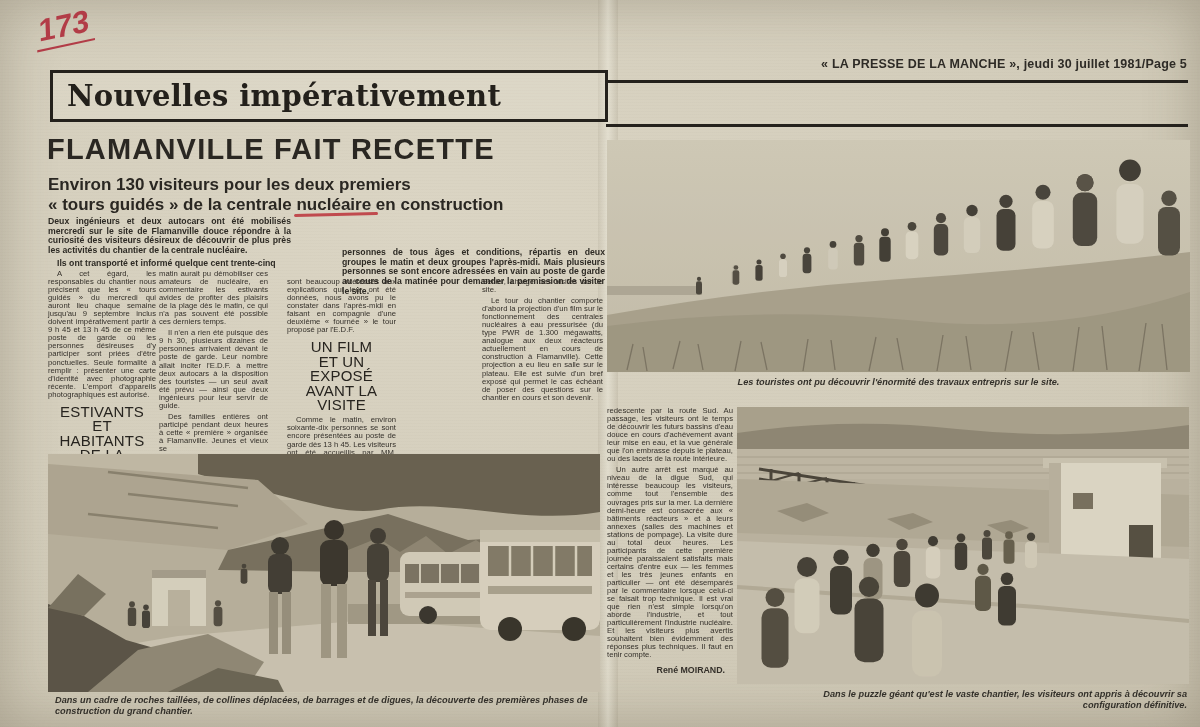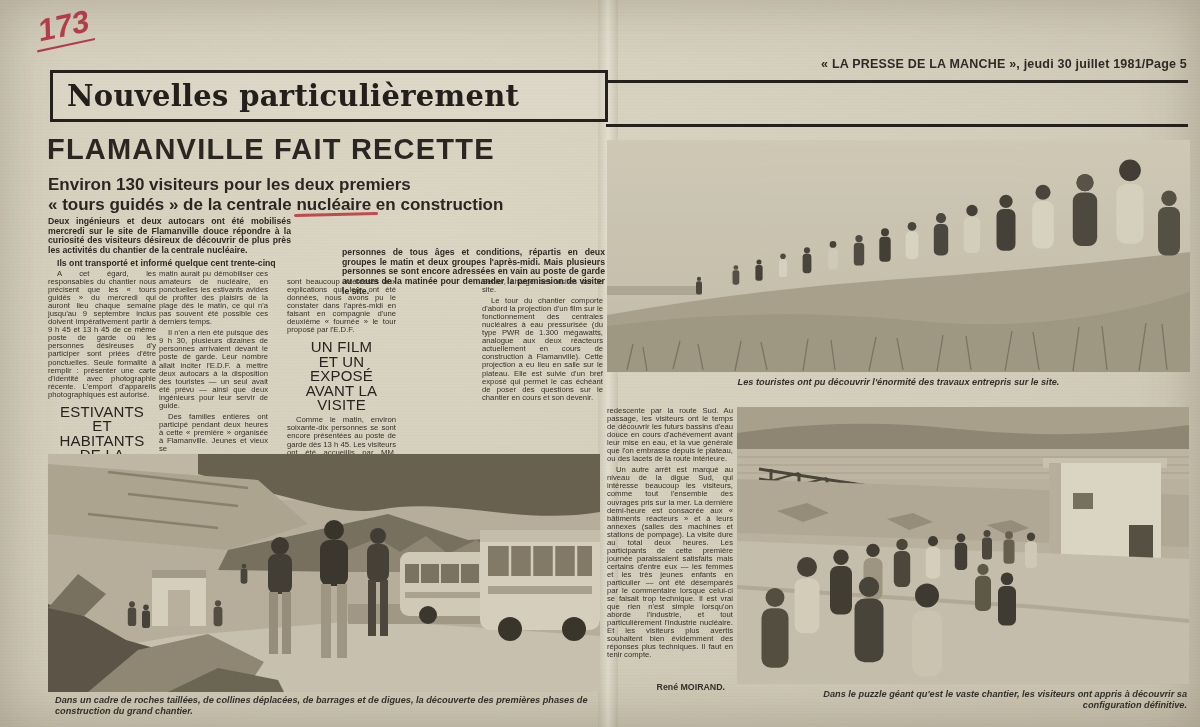--- a/index.html
+++ b/index.html
@@ -29,37 +29,37 @@
   .red-underline::after{content:"";position:absolute;left:-2px;right:-7px;bottom:-2.5px;height:2.6px;
     background:#c04a4e;border-radius:2px;transform:rotate(-1.4deg);}
   .txt{position:absolute;font-size:7.7px;line-height:8.05px;text-align:justify;color:#34302a;}
   .txt p{margin:0 0 3px 0;}
   .txt p.ind{text-indent:9px;}
   .bold-intro{font-weight:bold;font-size:8.7px;line-height:9.7px;color:#2d2a24;}
   .subhd{font-weight:normal;font-size:15px;line-height:14.4px;letter-spacing:.2px;
     white-space:pre-line;text-align:center;margin:6px 0 4px 0;color:#27241f;}
   .caption{position:absolute;font-style:italic;font-weight:bold;font-size:9.2px;line-height:10.6px;color:#33302a;}
   .cap-center{text-align:center;}
-  .byline{text-align:right;font-weight:bold;font-size:8.8px;margin-top:24px;padding-right:8px;}
+  .byline{text-align:right;font-weight:bold;font-size:8.8px;margin-top:7px;padding-right:8px;}
   .photo{position:absolute;}
   .photo svg{display:block;}
 </style>
 </head>
 <body>
 
 <div class="page">
   <div class="fold"></div>
 
   <div class="handwritten">173</div>
   <div class="masthead">« LA PRESSE DE LA MANCHE », jeudi 30 juillet 1981/Page 5</div>
 
   <div class="rule rule-a"></div>
   <div class="rule rule-b"></div>
   <div class="section-box">
-    <span class="section-title">Nouvelles particulièrement</span>
+    <span class="section-title">Nouvelles impérativement</span>
   </div>
 
   <h1 class="headline">FLAMANVILLE FAIT RECETTE</h1>
   <div class="subhead">
     <div>Environ 130 visiteurs pour les deux premiers</div>
     <div><span>« tours guidés » de la centrale </span><span class="red-underline">nucléaire</span><span> en construction</span></div>
   </div>
 
   <div class="txt bold-intro" style="left:48px;top:217px;width:243px;">
     <p>Deux ingénieurs et deux autocars ont été mobilisés mercredi sur le site de Flamanville douce répondre à la curiosité des visiteurs désireux de découvrir de plus près les activités du chantier de la centrale nucléaire.</p>
@@ -71,21 +71,21 @@
 
   <div class="txt" style="left:48px;top:270px;width:108px;">
     <p class="ind">A cet égard, les responsables du chantier nous précisent que les « tours guidés » du mercredi qui auront lieu chaque semaine jusqu'au 9 septembre inclus doivent impérativement partir à 9 h 45 et 13 h 45 de ce même poste de garde où les personnes désireuses d'y participer sont priées d'être ponctuelles. Seule formalité à remplir : présenter une carte d'identité avec photographie récente. L'emport d'appareils photographiques est autorisé.</p>
     <div class="subhd">ESTIVANTS
 ET HABITANTS
 DE LA REGION</div>
     <p class="ind">Le beau temps qui régnait hier</p>
   </div>
 
   <div class="txt" style="left:159px;top:270px;width:109px;">
-    <p>matin aurait pu démobiliser ces amateurs de nucléaire, en ponctuelles les estivants avides de profiter des plaisirs de la plage dès le matin, ce qui n'a pas souvent été possible ces derniers temps.</p>
+    <p>matin aurait pu démobiliser ces amateurs de nucléaire, en commentaire les estivants avides de profiter des plaisirs de la plage dès le matin, ce qui n'a pas souvent été possible ces derniers temps.</p>
     <p class="ind">Il n'en a rien été puisque dès 9 h 30, plusieurs dizaines de personnes arrivaient devant le poste de garde. Leur nombre allait inciter l'E.D.F. à mettre deux autocars à la disposition des touristes — un seul avait été prévu — ainsi que deux ingénieurs pour leur servir de guide.</p>
     <p class="ind">Des familles entières ont participé pendant deux heures à cette « première » organisée à Flamanville. Jeunes et vieux se</p>
   </div>
 
   <div class="txt" style="left:271px;top:278px;width:109px;margin-left:16px;">
     <p>sont beaucoup intéressés aux explications qui leur ont été données, nous avons pu le constater dans l'après-midi en faisant en compagnie d'une deuxième « fournée » le tour proposé par l'E.D.F.</p>
     <div class="subhd">UN FILM
 ET UN EXPOSÉ
 AVANT LA VISITE</div>
     <p class="ind">Comme le matin, environ soixante-dix personnes se sont encore présentées au poste de garde dès 13 h 45. Les visiteurs ont été accueillis par MM. Etienne de Quatrebarbes, responsable des relations publiques et Jean</p>

